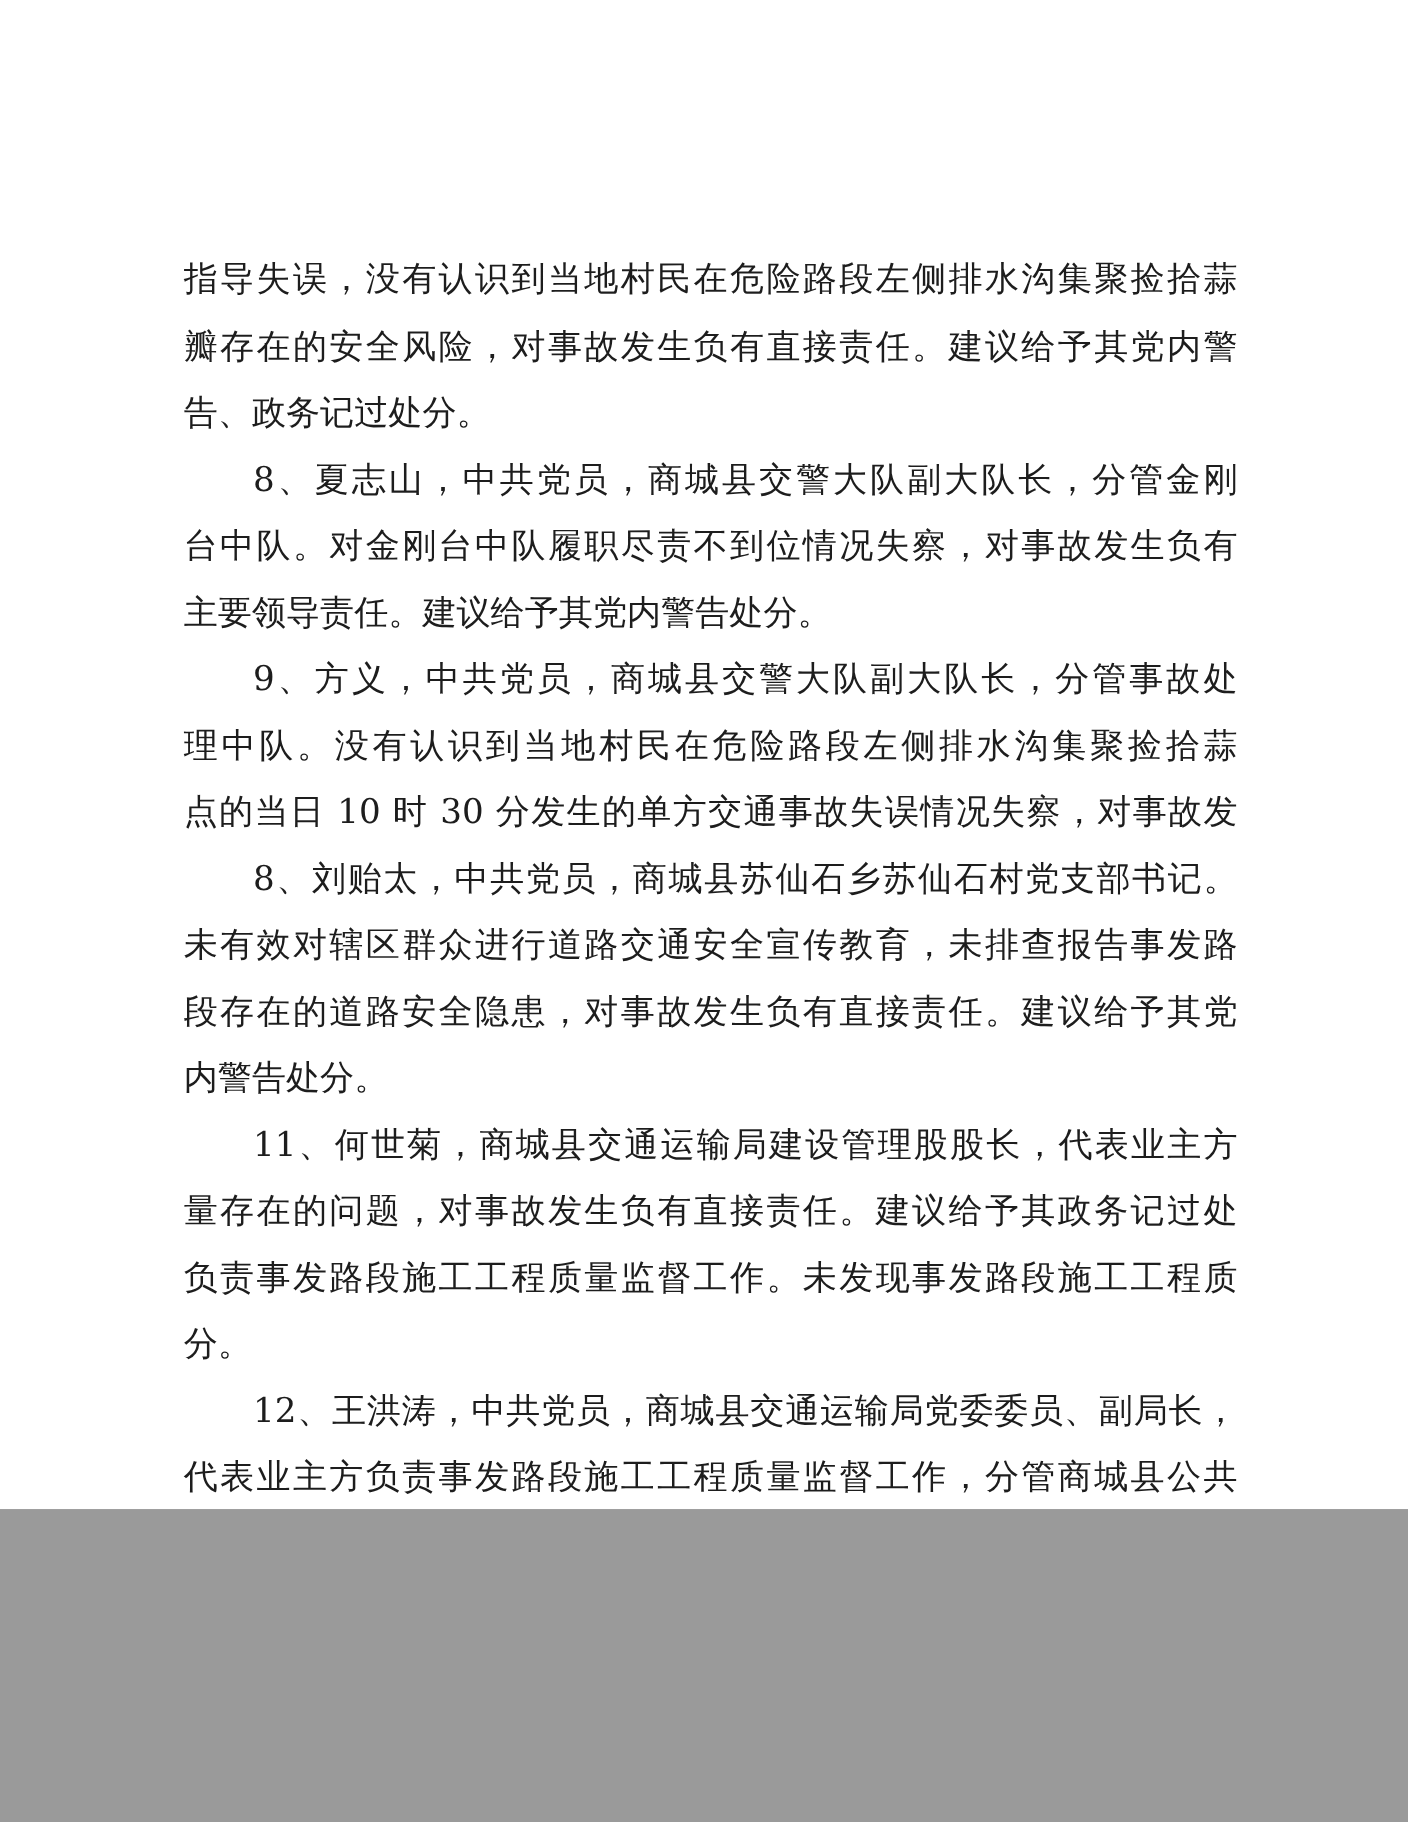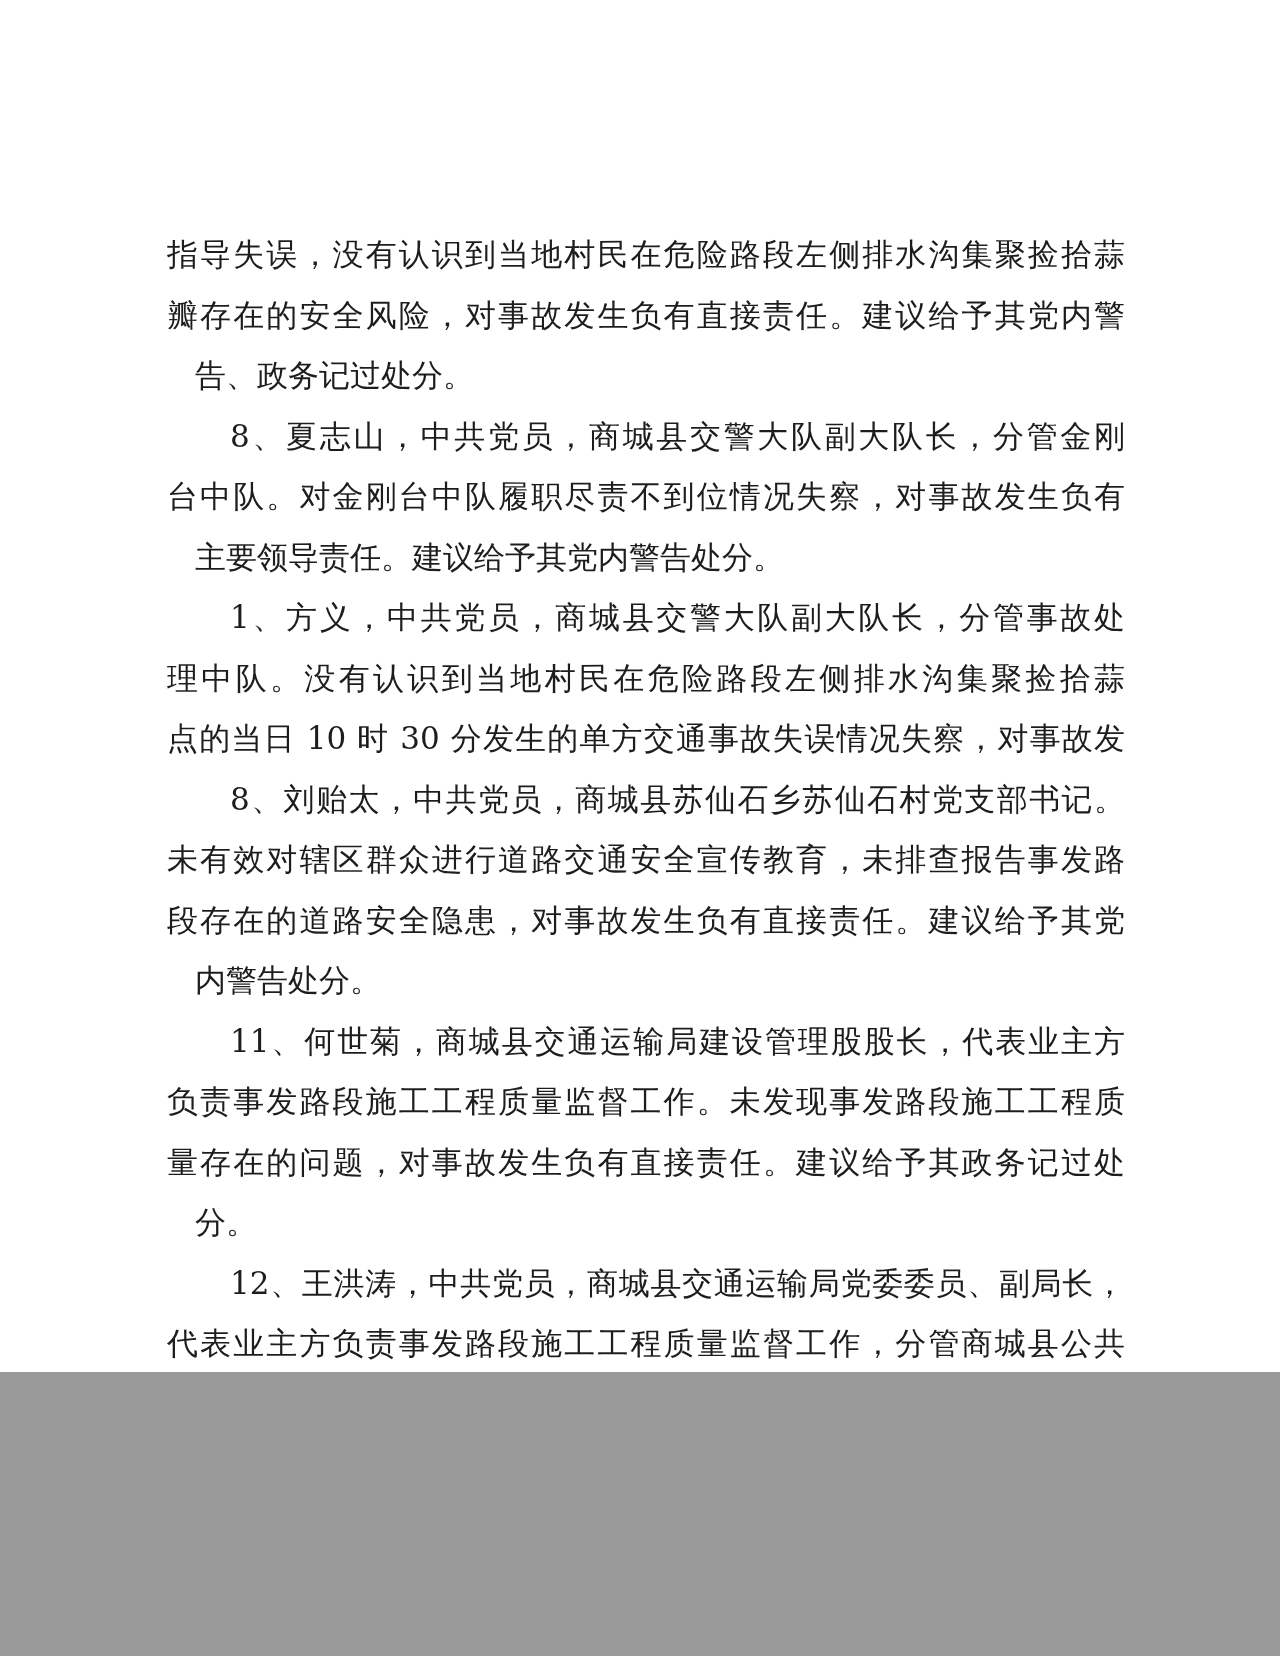--- a/index.html
+++ b/index.html
@@ -28,21 +28,20 @@
     letter-spacing: 0;
   }
   .line {
     height: 60.5px;
     text-align: justify;
     text-align-last: justify;
     white-space: normal;
   }
   .line.para-end {
     text-align-last: left;
-    margin-left: 28px;
   }
   .line.indent {
     text-indent: 63px;
   }
   .page-number {
     position: absolute;
     top: 1534px;
     right: 155px;
     font-size: 30px;
     line-height: 40px;
@@ -55,28 +54,28 @@
 <body>
 
 <div class="page">
   <div class="doc-body">
       <div class="line">指导失误，没有认识到当地村民在危险路段左侧排水沟集聚捡拾蒜</div>
       <div class="line">瓣存在的安全风险，对事故发生负有直接责任。建议给予其党内警</div>
       <div class="line para-end">告、政务记过处分。</div>
       <div class="line indent">8、夏志山，中共党员，商城县交警大队副大队长，分管金刚</div>
       <div class="line">台中队。对金刚台中队履职尽责不到位情况失察，对事故发生负有</div>
       <div class="line para-end">主要领导责任。建议给予其党内警告处分。</div>
-      <div class="line indent">1、方义，中共党员，商城县交警大队副大队长，分管事故处</div>
+      <div class="line indent">9、方义，中共党员，商城县交警大队副大队长，分管事故处</div>
       <div class="line">理中队。没有认识到当地村民在危险路段左侧排水沟集聚捡拾蒜</div>
       <div class="line">点的当日 10 时 30 分发生的单方交通事故失误情况失察，对事故发</div>
       <div class="line indent">8、刘贻太，中共党员，商城县苏仙石乡苏仙石村党支部书记。</div>
       <div class="line">未有效对辖区群众进行道路交通安全宣传教育，未排查报告事发路</div>
       <div class="line">段存在的道路安全隐患，对事故发生负有直接责任。建议给予其党</div>
       <div class="line para-end">内警告处分。</div>
       <div class="line indent">11、何世菊，商城县交通运输局建设管理股股长，代表业主方</div>
+      <div class="line">量存在的问题，对事故发生负有直接责任。建议给予其政务记过处</div>
       <div class="line">负责事发路段施工工程质量监督工作。未发现事发路段施工工程质</div>
-      <div class="line">量存在的问题，对事故发生负有直接责任。建议给予其政务记过处</div>
       <div class="line para-end">分。</div>
       <div class="line indent">12、王洪涛，中共党员，商城县交通运输局党委委员、副局长，</div>
       <div class="line">代表业主方负责事发路段施工工程质量监督工作，分管商城县公共</div>
     </div>
   <div class="page-number">— 17 —</div>
 </div>
 
 </body></html>

